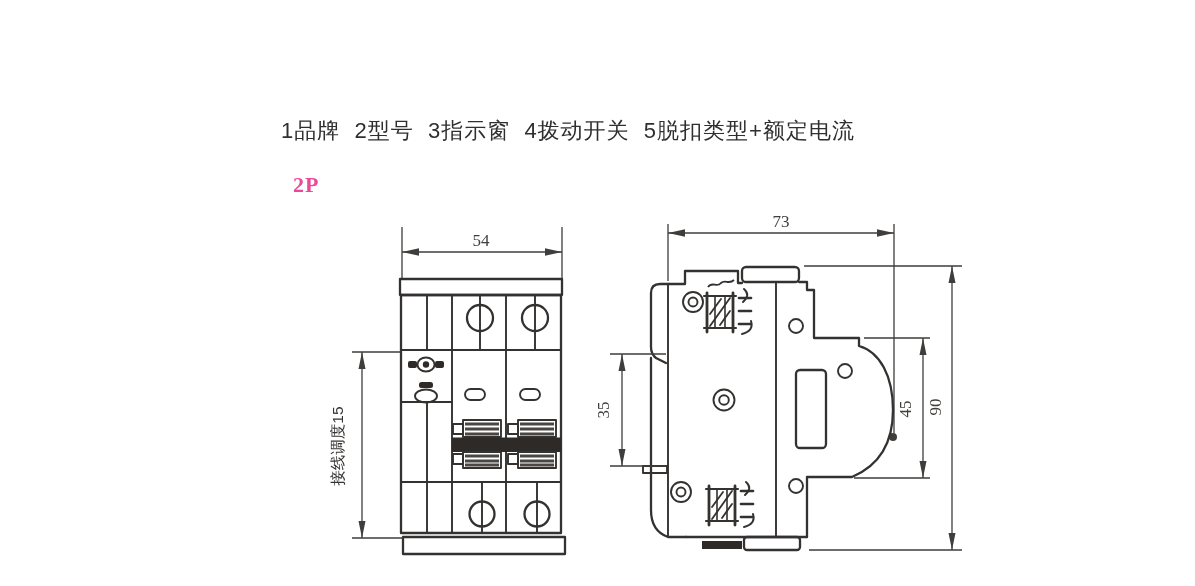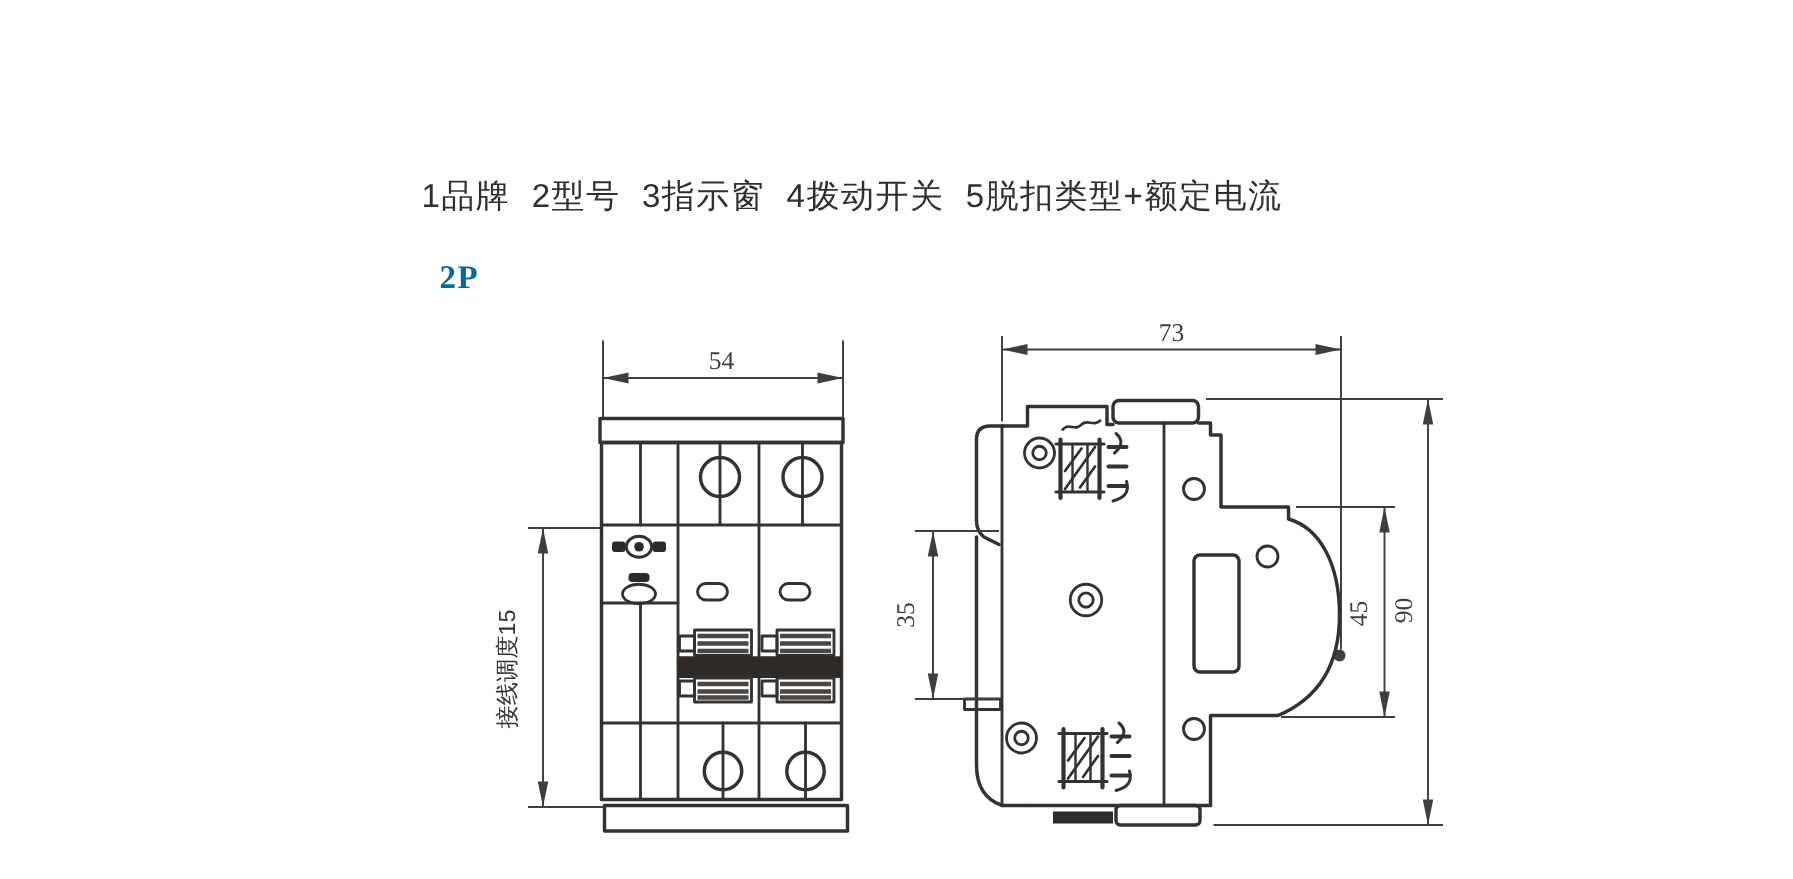--- a/index.html
+++ b/index.html
@@ -18,21 +18,21 @@
     font-weight:500;
     letter-spacing:1px;
     line-height:42px;
     white-space:pre;
   }
   .pole-label{
     position:absolute;left:293px;top:172px;
     font-family:"Liberation Serif","DejaVu Serif",serif;
     font-weight:600;
     font-size:22px;
-    color:#0369a1;
+    color:#ec4899;
     letter-spacing:1px;
   }
   svg text{
     font-family:"Liberation Serif","DejaVu Serif",serif;
     fill:#413f3d;
   }
   svg .dimnum{font-size:17px;}
   svg .dimlabel{
     font-family:"Liberation Sans","DejaVu Sans",sans-serif;
     font-size:15.5px;

